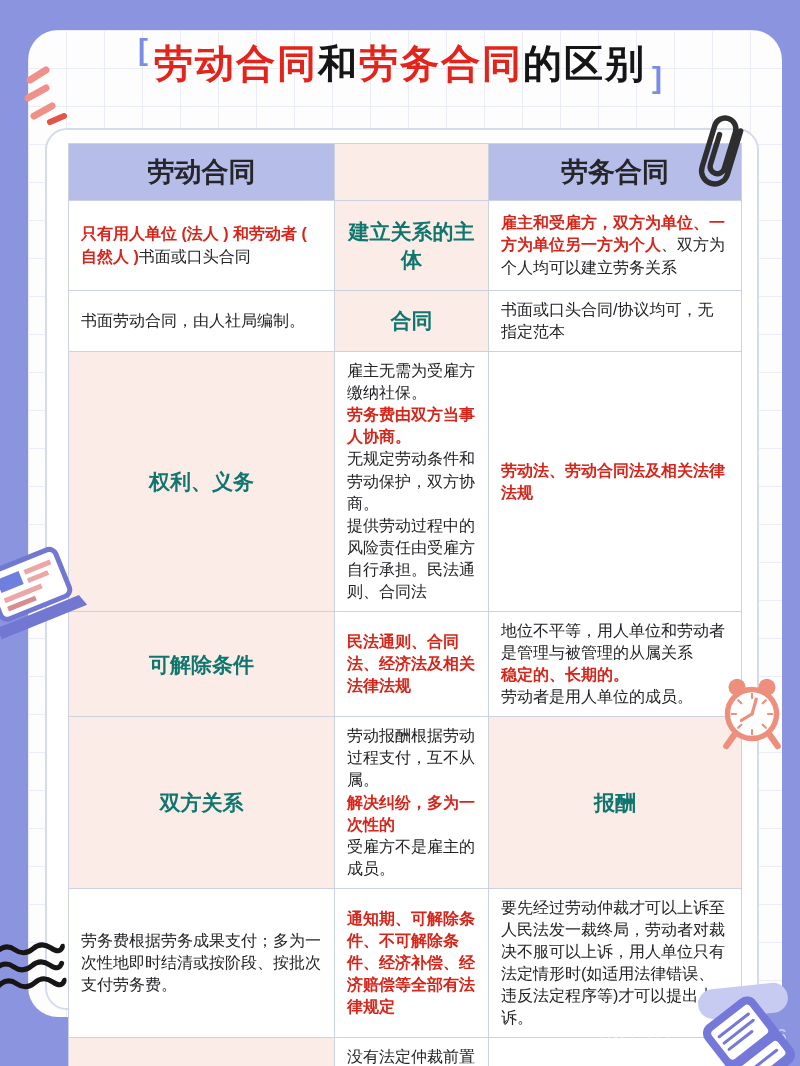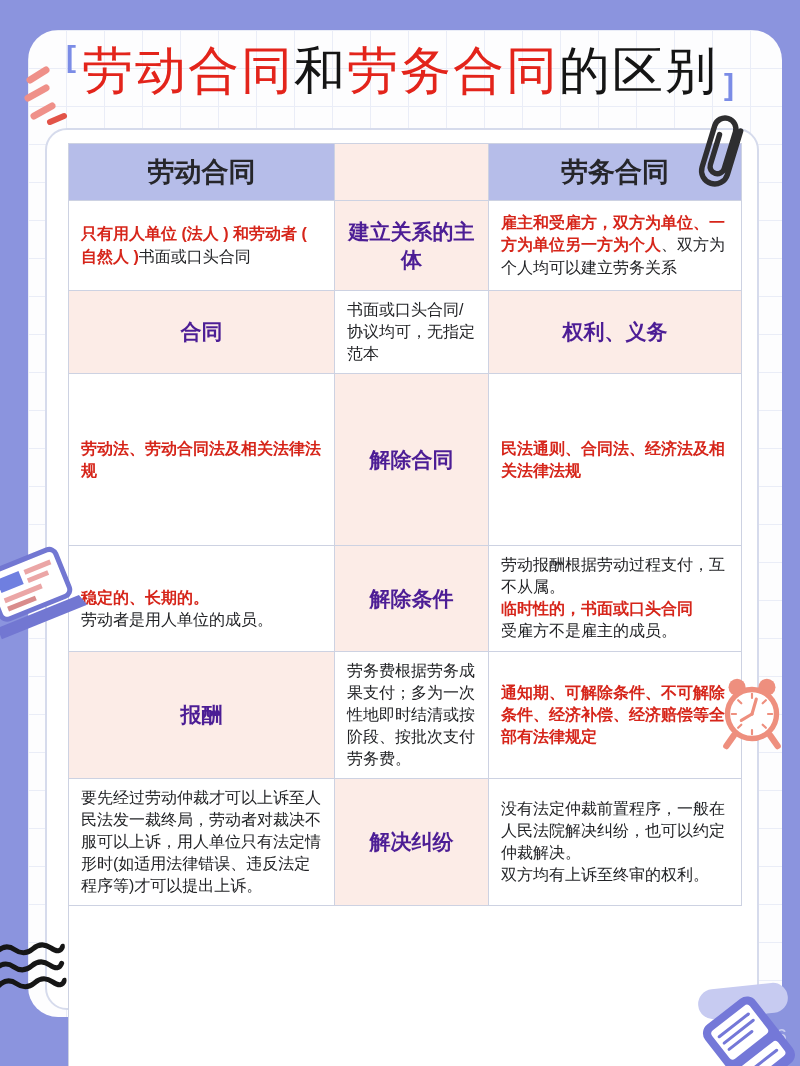--- a/index.html
+++ b/index.html
@@ -17,21 +17,21 @@
       #fdfdfe;
     border-radius:30px;
   }
   
   .title-row{
     position:absolute;left:0;top:42px;width:800px;
     display:flex;justify-content:center;align-items:center;gap:6px;
     z-index:3;
   }
   .title-text{
-    font-size:51px;font-weight:400;letter-spacing:2px;line-height:1.15;
+    font-size:39px;font-weight:700;letter-spacing:2px;line-height:1.15;
     white-space:nowrap;
   }
   .bracket{font-size:30px;font-weight:700;color:#7b8ce6;}
   .bracket-open{transform:translateY(-14px);}
   .bracket-close{transform:translateY(14px);}
   
   .panel{
     position:absolute;left:45px;top:128px;width:710px;height:878px;
     background:#ffffff;border:2px solid #d6dbec;border-radius:22px;
     z-index:2;
@@ -50,21 +50,21 @@
     border-right:1px solid #cdd2e2;border-bottom:1px solid #cdd2e2;
     box-sizing:border-box;
   }
   .hcell{
     display:flex;align-items:center;justify-content:center;
     background:#b6bde9;font-size:27px;font-weight:600;color:#26262a;
   }
   .hcell.mid{background:#fcece7;}
   .cell-label{
     background:#fcece7;display:flex;align-items:center;justify-content:center;
-    text-align:center;font-size:21px;font-weight:700;color:#4c1d95;
+    text-align:center;font-size:21px;font-weight:700;color:#0f766e;
     line-height:1.3;padding:4px 8px;
   }
   .cell-left,.cell-right{
     display:flex;align-items:center;background:#fff;
     padding:8px 12px;font-size:16px;line-height:1.38;color:#222326;
   }
   .segs{width:100%;}
   .seg-red{color:#d6251a;font-weight:700;}
   
   .deco{position:absolute;z-index:4;}
@@ -96,41 +96,47 @@
   <div class="hcell">劳务合同</div>
 
   <div class="cell-left">
       <div class="segs"><span class="seg-red">只有用人单位 (法人 ) 和劳动者 ( 自然人 )</span><span>书面或口头合同</span></div>
     </div>
   <div class="cell-label">建立关系的主体</div>
   <div class="cell-right">
       <div class="segs"><span class="seg-red">雇主和受雇方，双方为单位、一方为单位另一方为个人</span><span>、双方为个人均可以建立劳务关系</span></div>
     </div>
 
+  <div class="cell-left">
+      <div class="segs"><span>书面劳动合同，由人社局编制。</span></div>
+    </div>
   <div class="cell-label">合同</div>
   <div class="cell-right">
       <div class="segs"><span>书面或口头合同/协议均可，无指定范本</span></div>
     </div>
 
   <div class="cell-label">权利、义务</div>
+  <div class="cell-right">
+      <div class="segs"><span>雇主无需为受雇方缴纳社保。</span><br><span class="seg-red">劳务费由双方当事人协商。</span><br><span>无规定劳动条件和劳动保护，双方协商。</span><br><span>提供劳动过程中的风险责任由受雇方自行承担。民法通则、合同法</span></div>
+    </div>
 
   <div class="cell-left">
       <div class="segs"><span class="seg-red">劳动法、劳动合同法及相关法律法规</span></div>
     </div>
-  <div class="cell-label">解除合同</div>
+  <div class="cell-label">可解除条件</div>
   <div class="cell-right">
       <div class="segs"><span class="seg-red">民法通则、合同法、经济法及相关法律法规</span></div>
     </div>
 
   <div class="cell-left">
-      <div class="segs"><br><span class="seg-red">稳定的、长期的。</span><br><span>劳动者是用人单位的成员。</span></div>
-    </div>
-  <div class="cell-label">解除条件</div>
-  <div class="cell-right">
-      <div class="segs"><span>劳动报酬根据劳动过程支付，互不从属。</span><br><span class="seg-red">临时性的，书面或口头合同</span><br><span>受雇方不是雇主的成员。</span></div>
+      <div class="segs"><span>地位不平等，用人单位和劳动者是管理与被管理的从属关系</span><br><span class="seg-red">稳定的、长期的。</span><br><span>劳动者是用人单位的成员。</span></div>
+    </div>
+  <div class="cell-label">双方关系</div>
+  <div class="cell-right">
+      <div class="segs"><span>劳动报酬根据劳动过程支付，互不从属。</span><br><span class="seg-red">解决纠纷，多为一次性的</span><br><span>受雇方不是雇主的成员。</span></div>
     </div>
 
   <div class="cell-label">报酬</div>
   <div class="cell-right">
       <div class="segs"><span>劳务费根据劳务成果支付；多为一次性地即时结清或按阶段、按批次支付劳务费。</span></div>
     </div>
 
   <div class="cell-left">
       <div class="segs"><span class="seg-red">通知期、可解除条件、不可解除条件、经济补偿、经济赔偿等全部有法律规定</span></div>
     </div>

